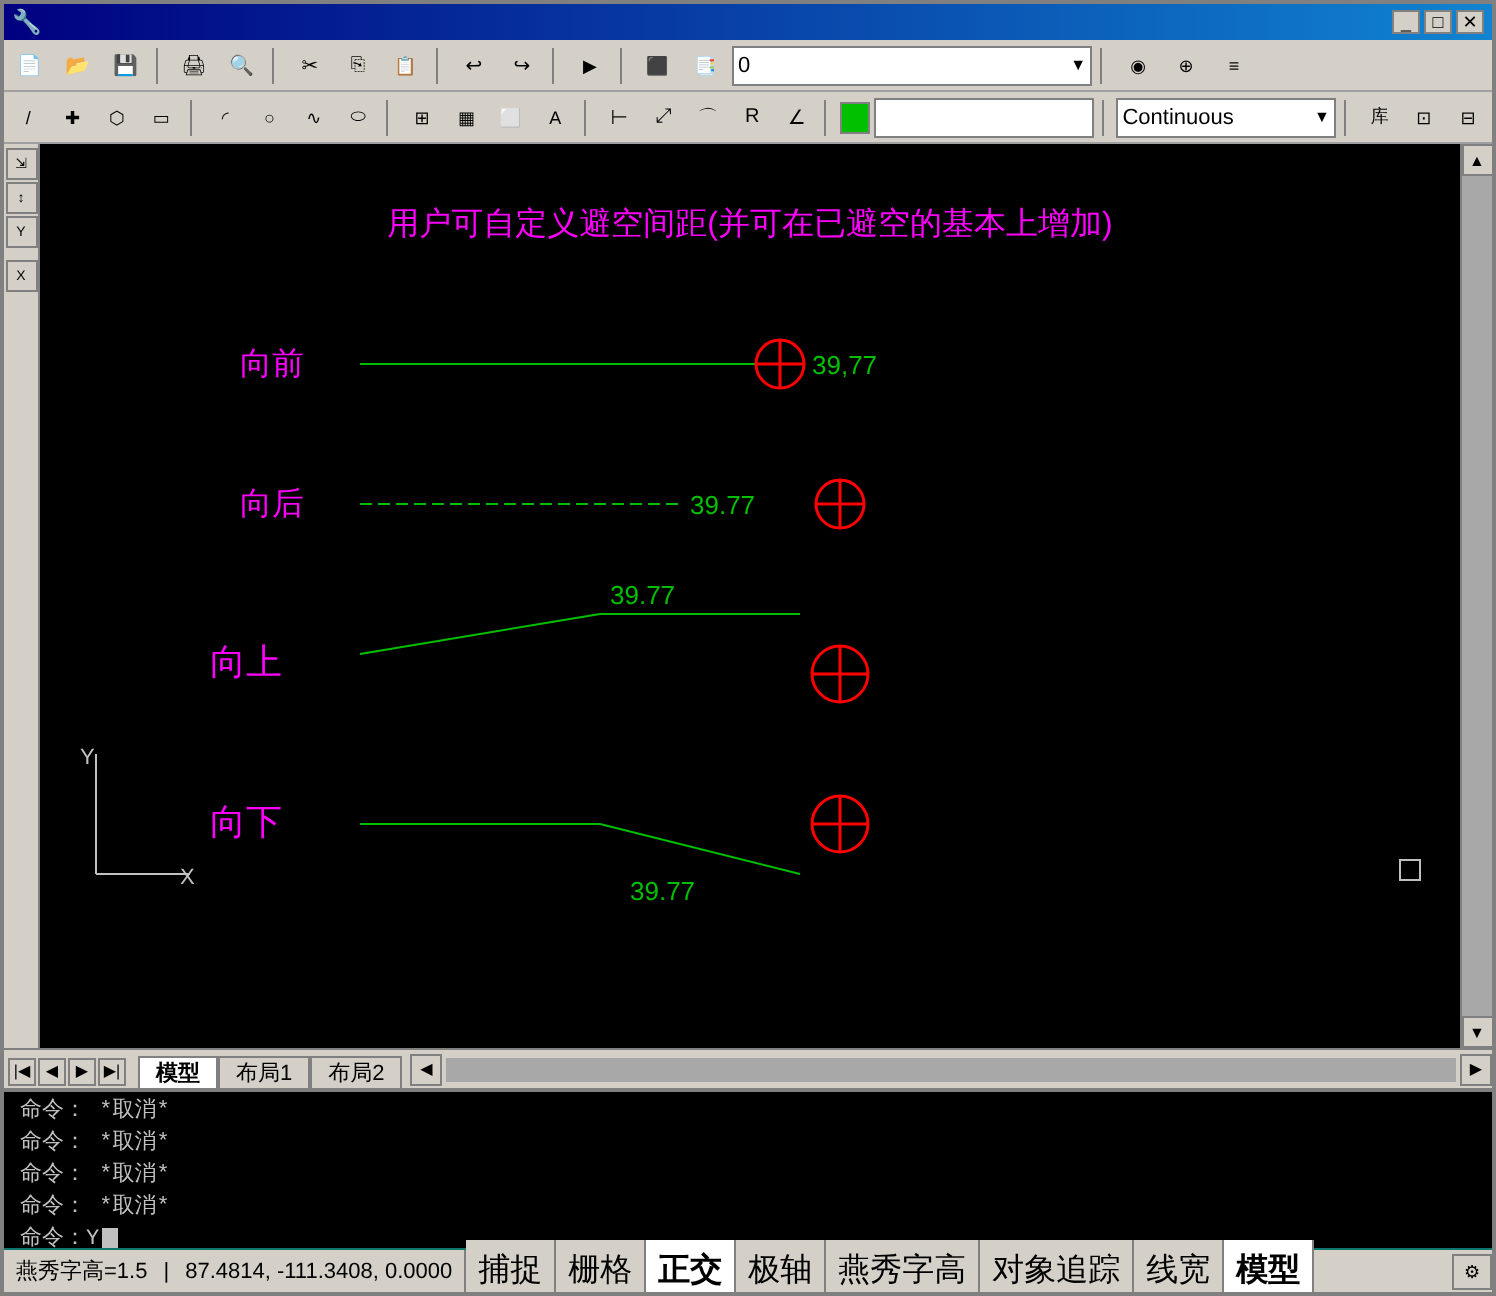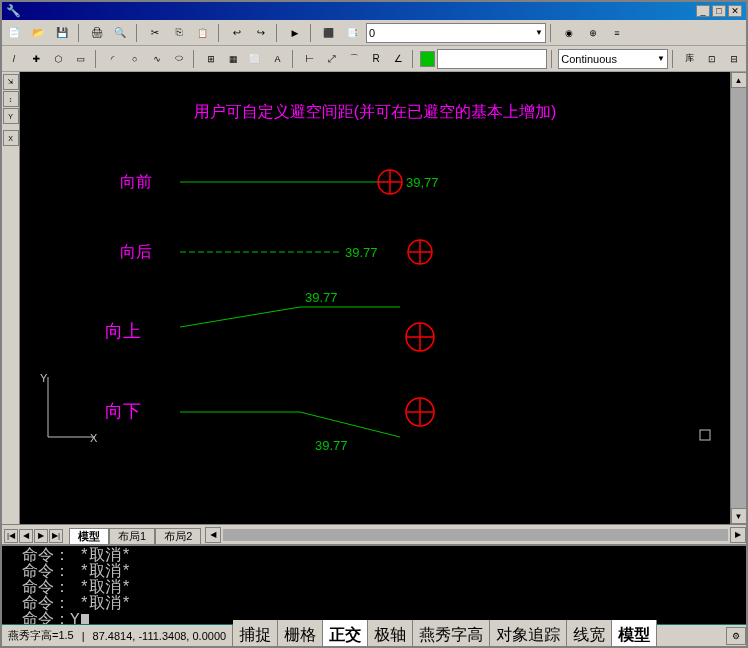--- a/index.html
+++ b/index.html
@@ -163,23 +163,23 @@
       font-size: 8px;
       cursor: pointer;
     }
     .hscroll-track { flex: 1; height: 12px; background: #a8a8a8; margin: 0 2px; }
 
     
     .command-area {
       height: 80px;
       background: #000000;
       border-top: 2px solid #808080;
-      padding: 2px 20px;
+      padding: 2px 8px;
       color: #c0c0c0;
-      font-size: 16px;
+      font-size: 11px;
       font-family: 'Courier New', monospace;
       overflow: hidden;
     }
     .command-line { color: #c0c0c0; line-height: 16px; }
 
     
     .status-bar {
       height: 22px;
       background: #d4d0c8;
       border-top: 1px solid #0f766e;

